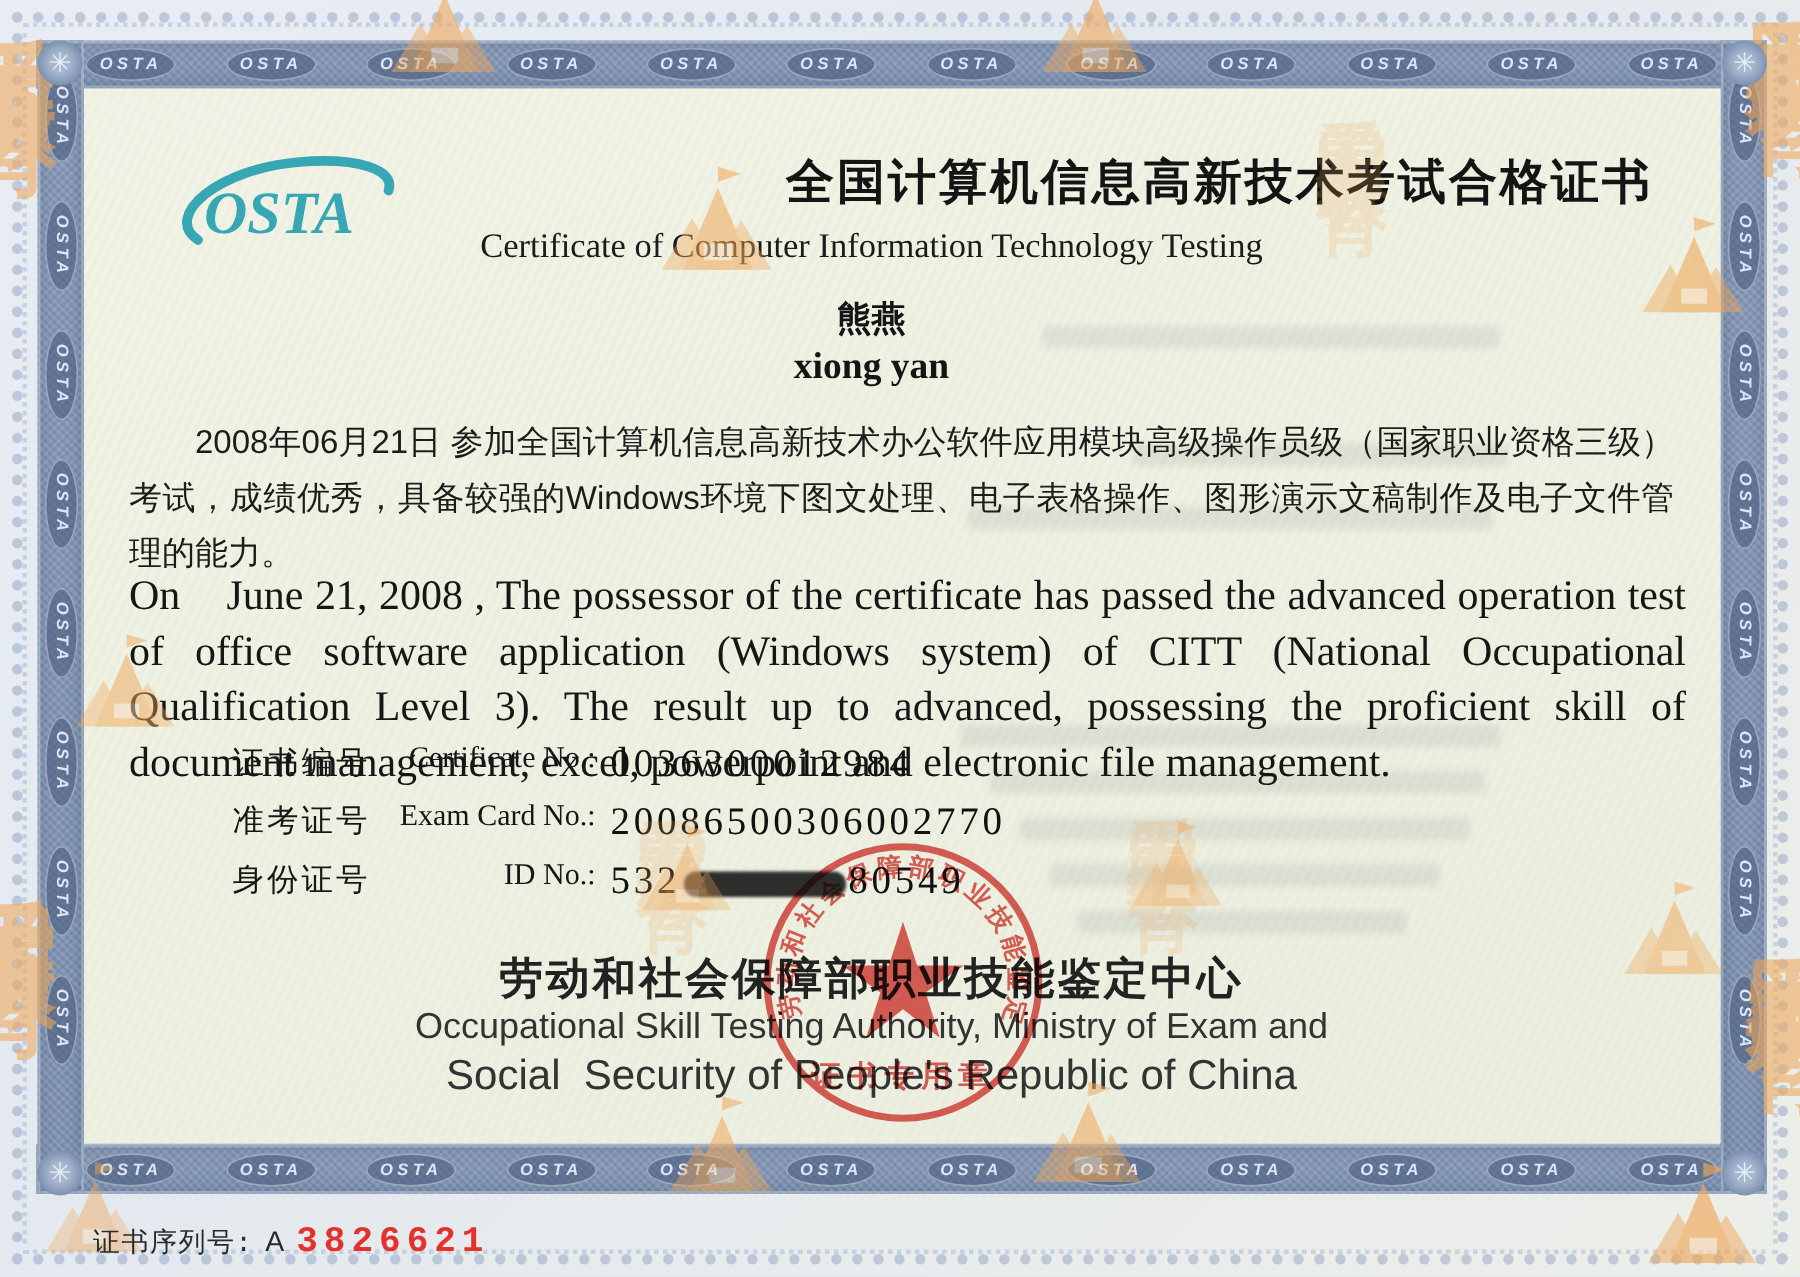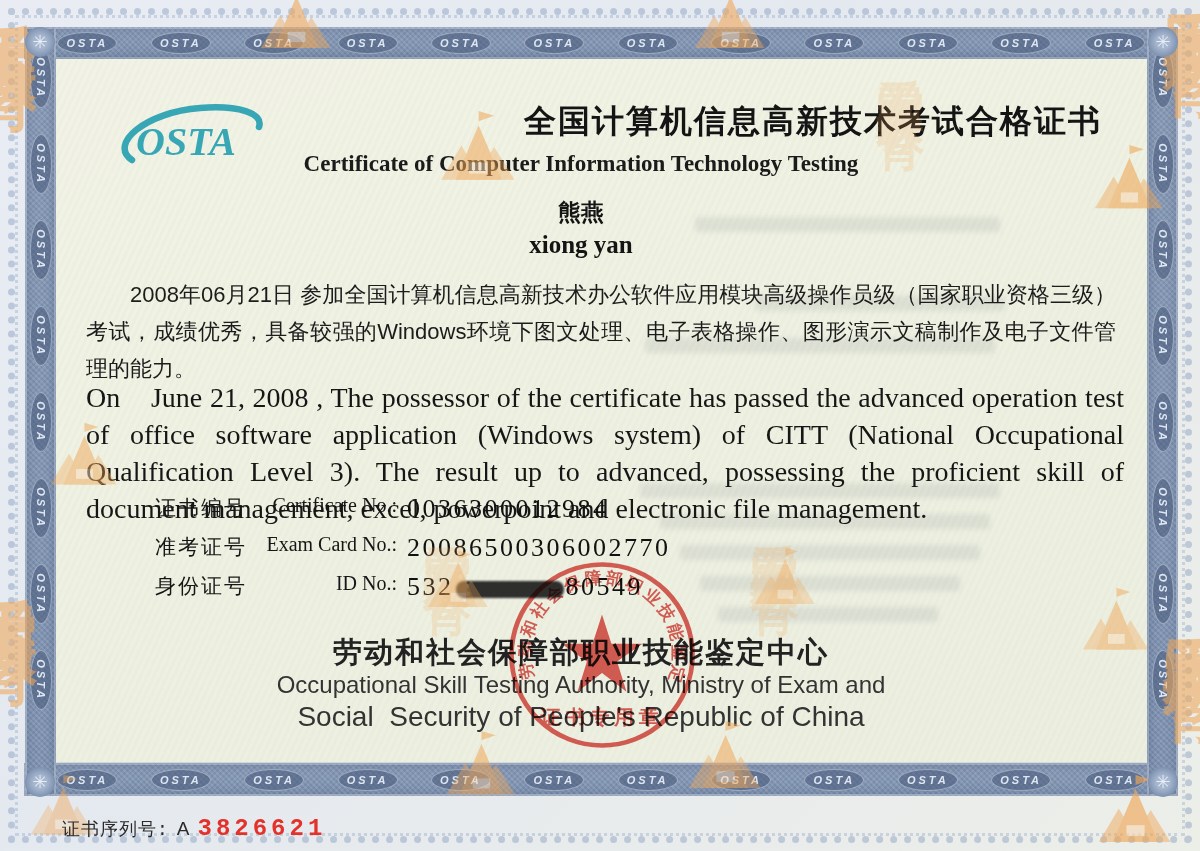--- a/index.html
+++ b/index.html
@@ -62,21 +62,21 @@
 
   
   .osta-logo{position:absolute;left:118px;top:100px;width:150px;height:74px;}
   .title-zh{
     position:absolute;left:60px;right:98px;top:100px;text-align:right;
     font-family:"Liberation Sans",sans-serif;font-weight:bold;font-size:32px;
     letter-spacing:2px;color:#141414;
   }
   .title-en{
     position:absolute;left:60px;right:98px;top:151px;text-align:center;
-    font-size:23px;color:#1b1b1b;font-weight:bold;
+    font-size:23px;color:#1b1b1b;
   }
   .name-zh{
     position:absolute;left:60px;right:98px;top:197px;text-align:center;
     font-family:"Liberation Sans",sans-serif;font-weight:bold;font-size:23px;color:#141414;
   }
   .name-py{
     position:absolute;left:60px;right:98px;top:231px;text-align:center;
     font-weight:bold;font-size:25px;color:#141414;
   }
 

